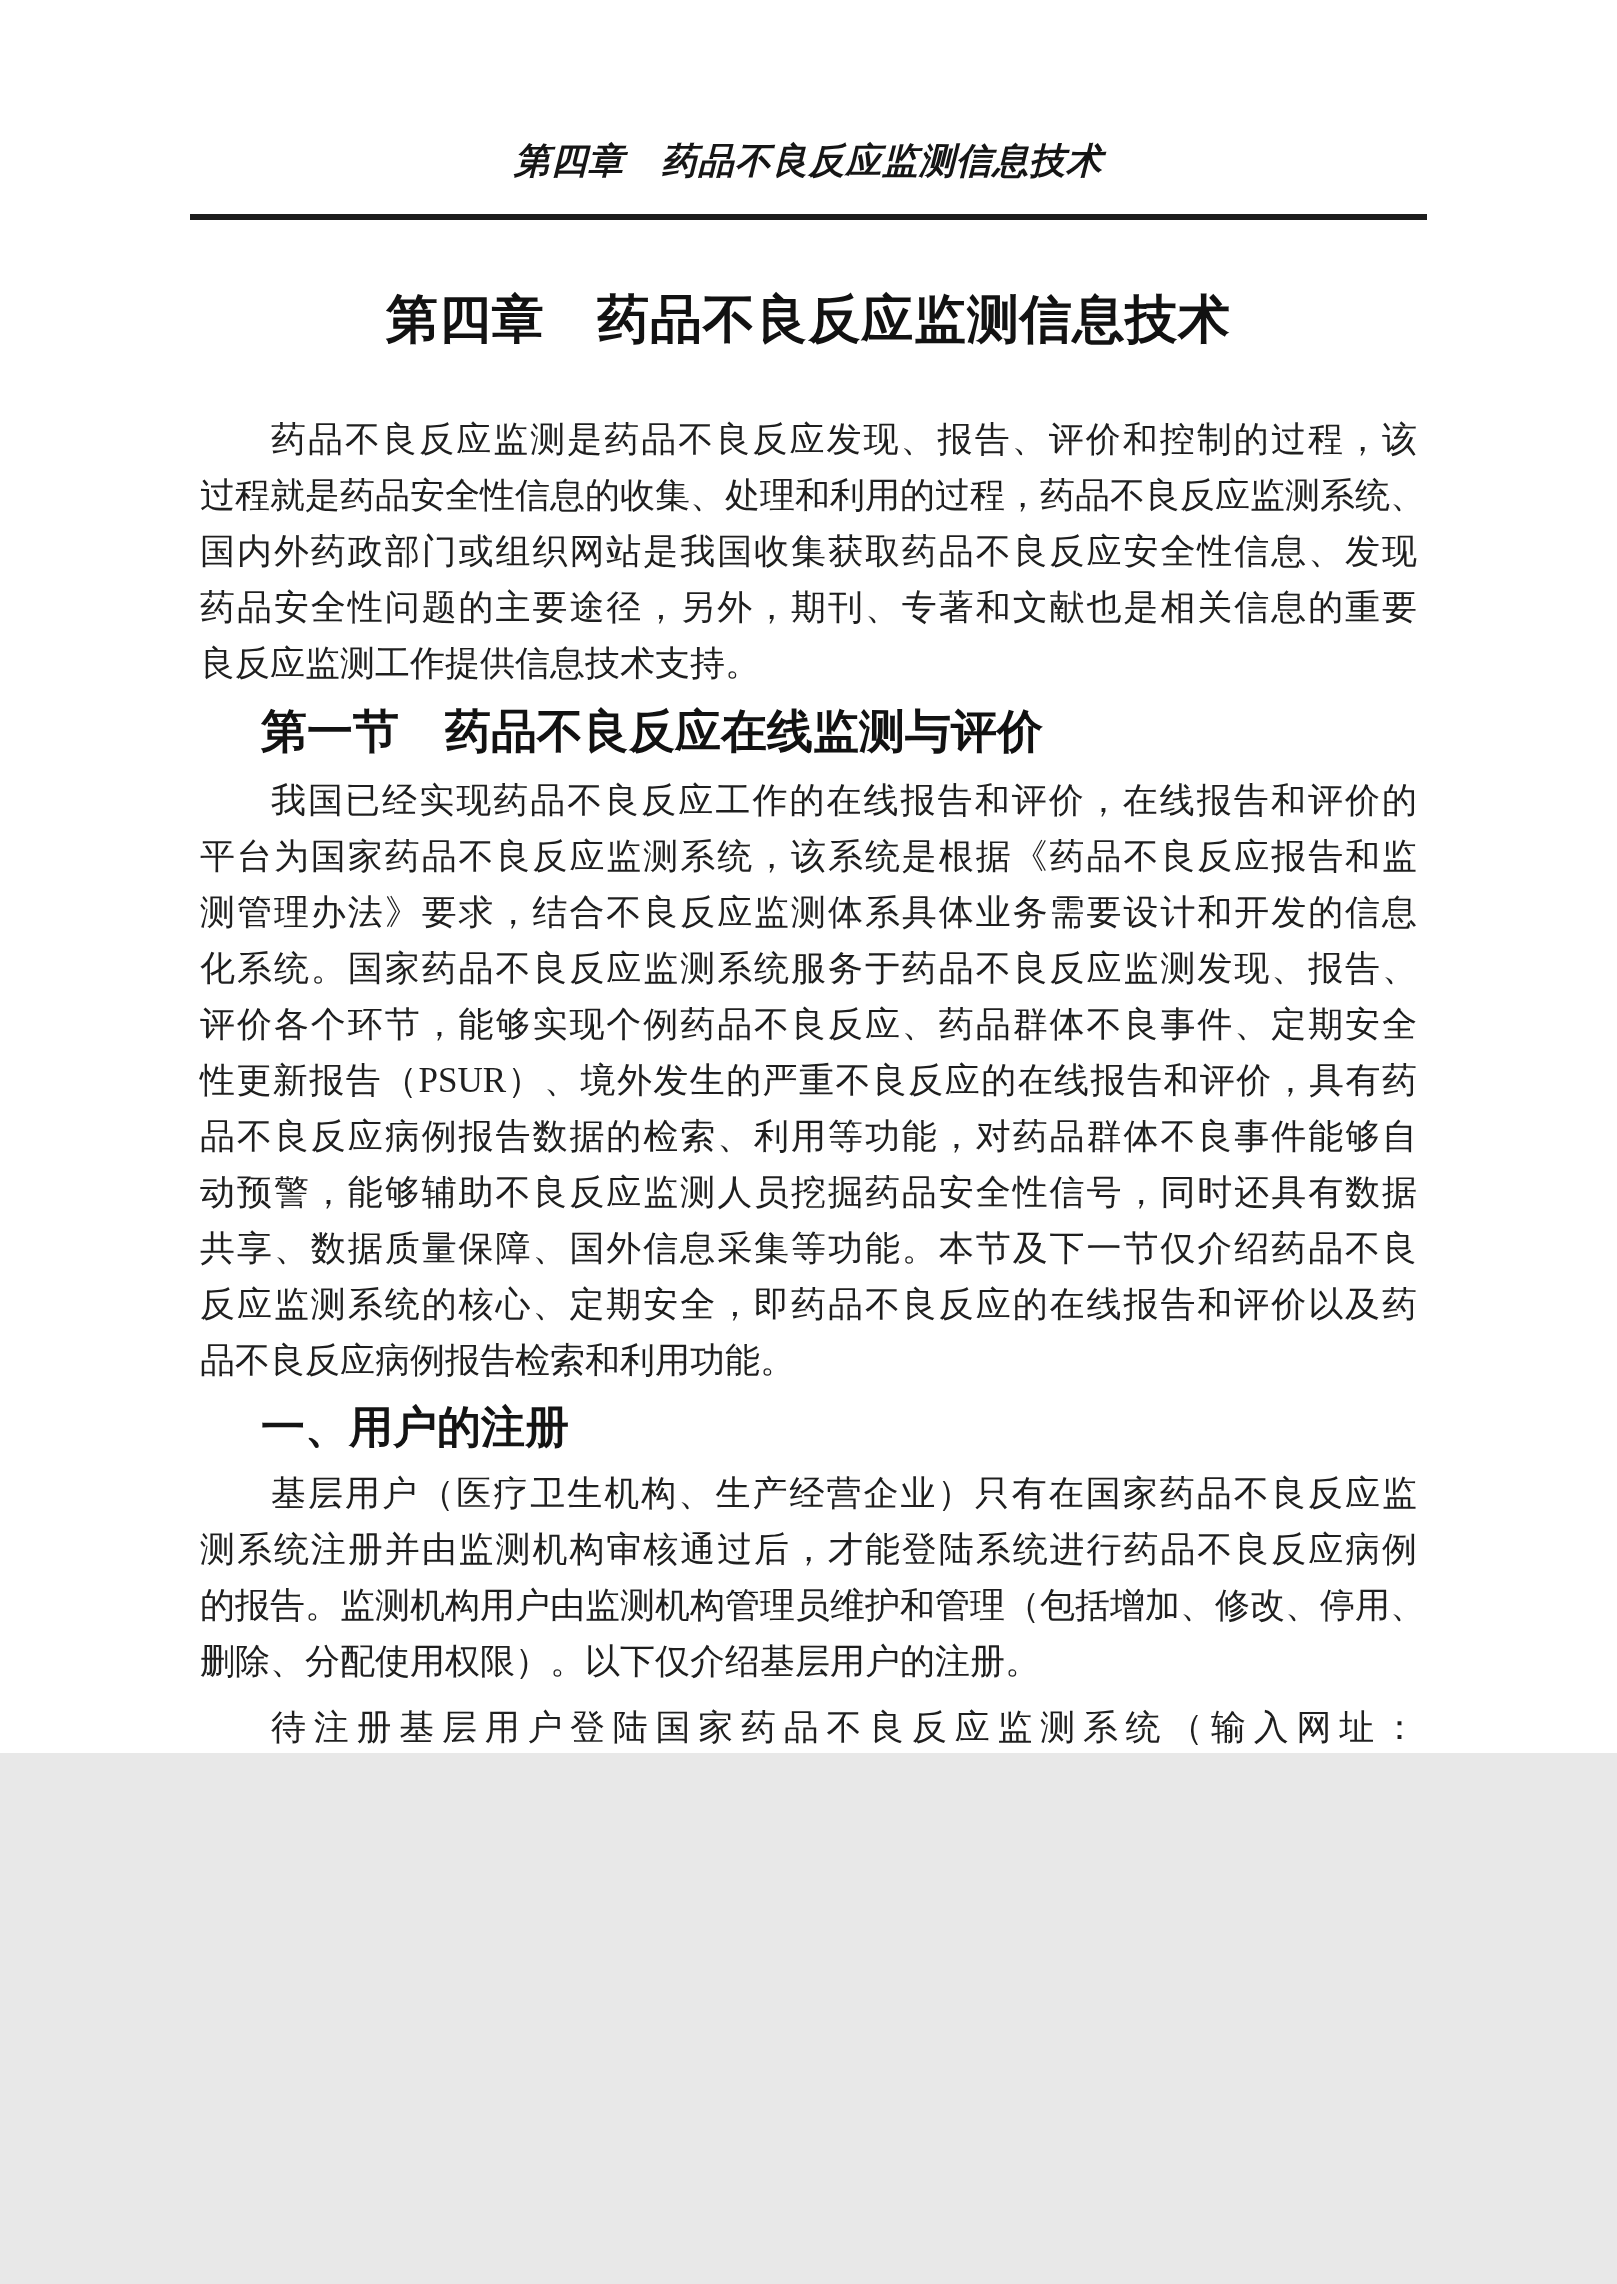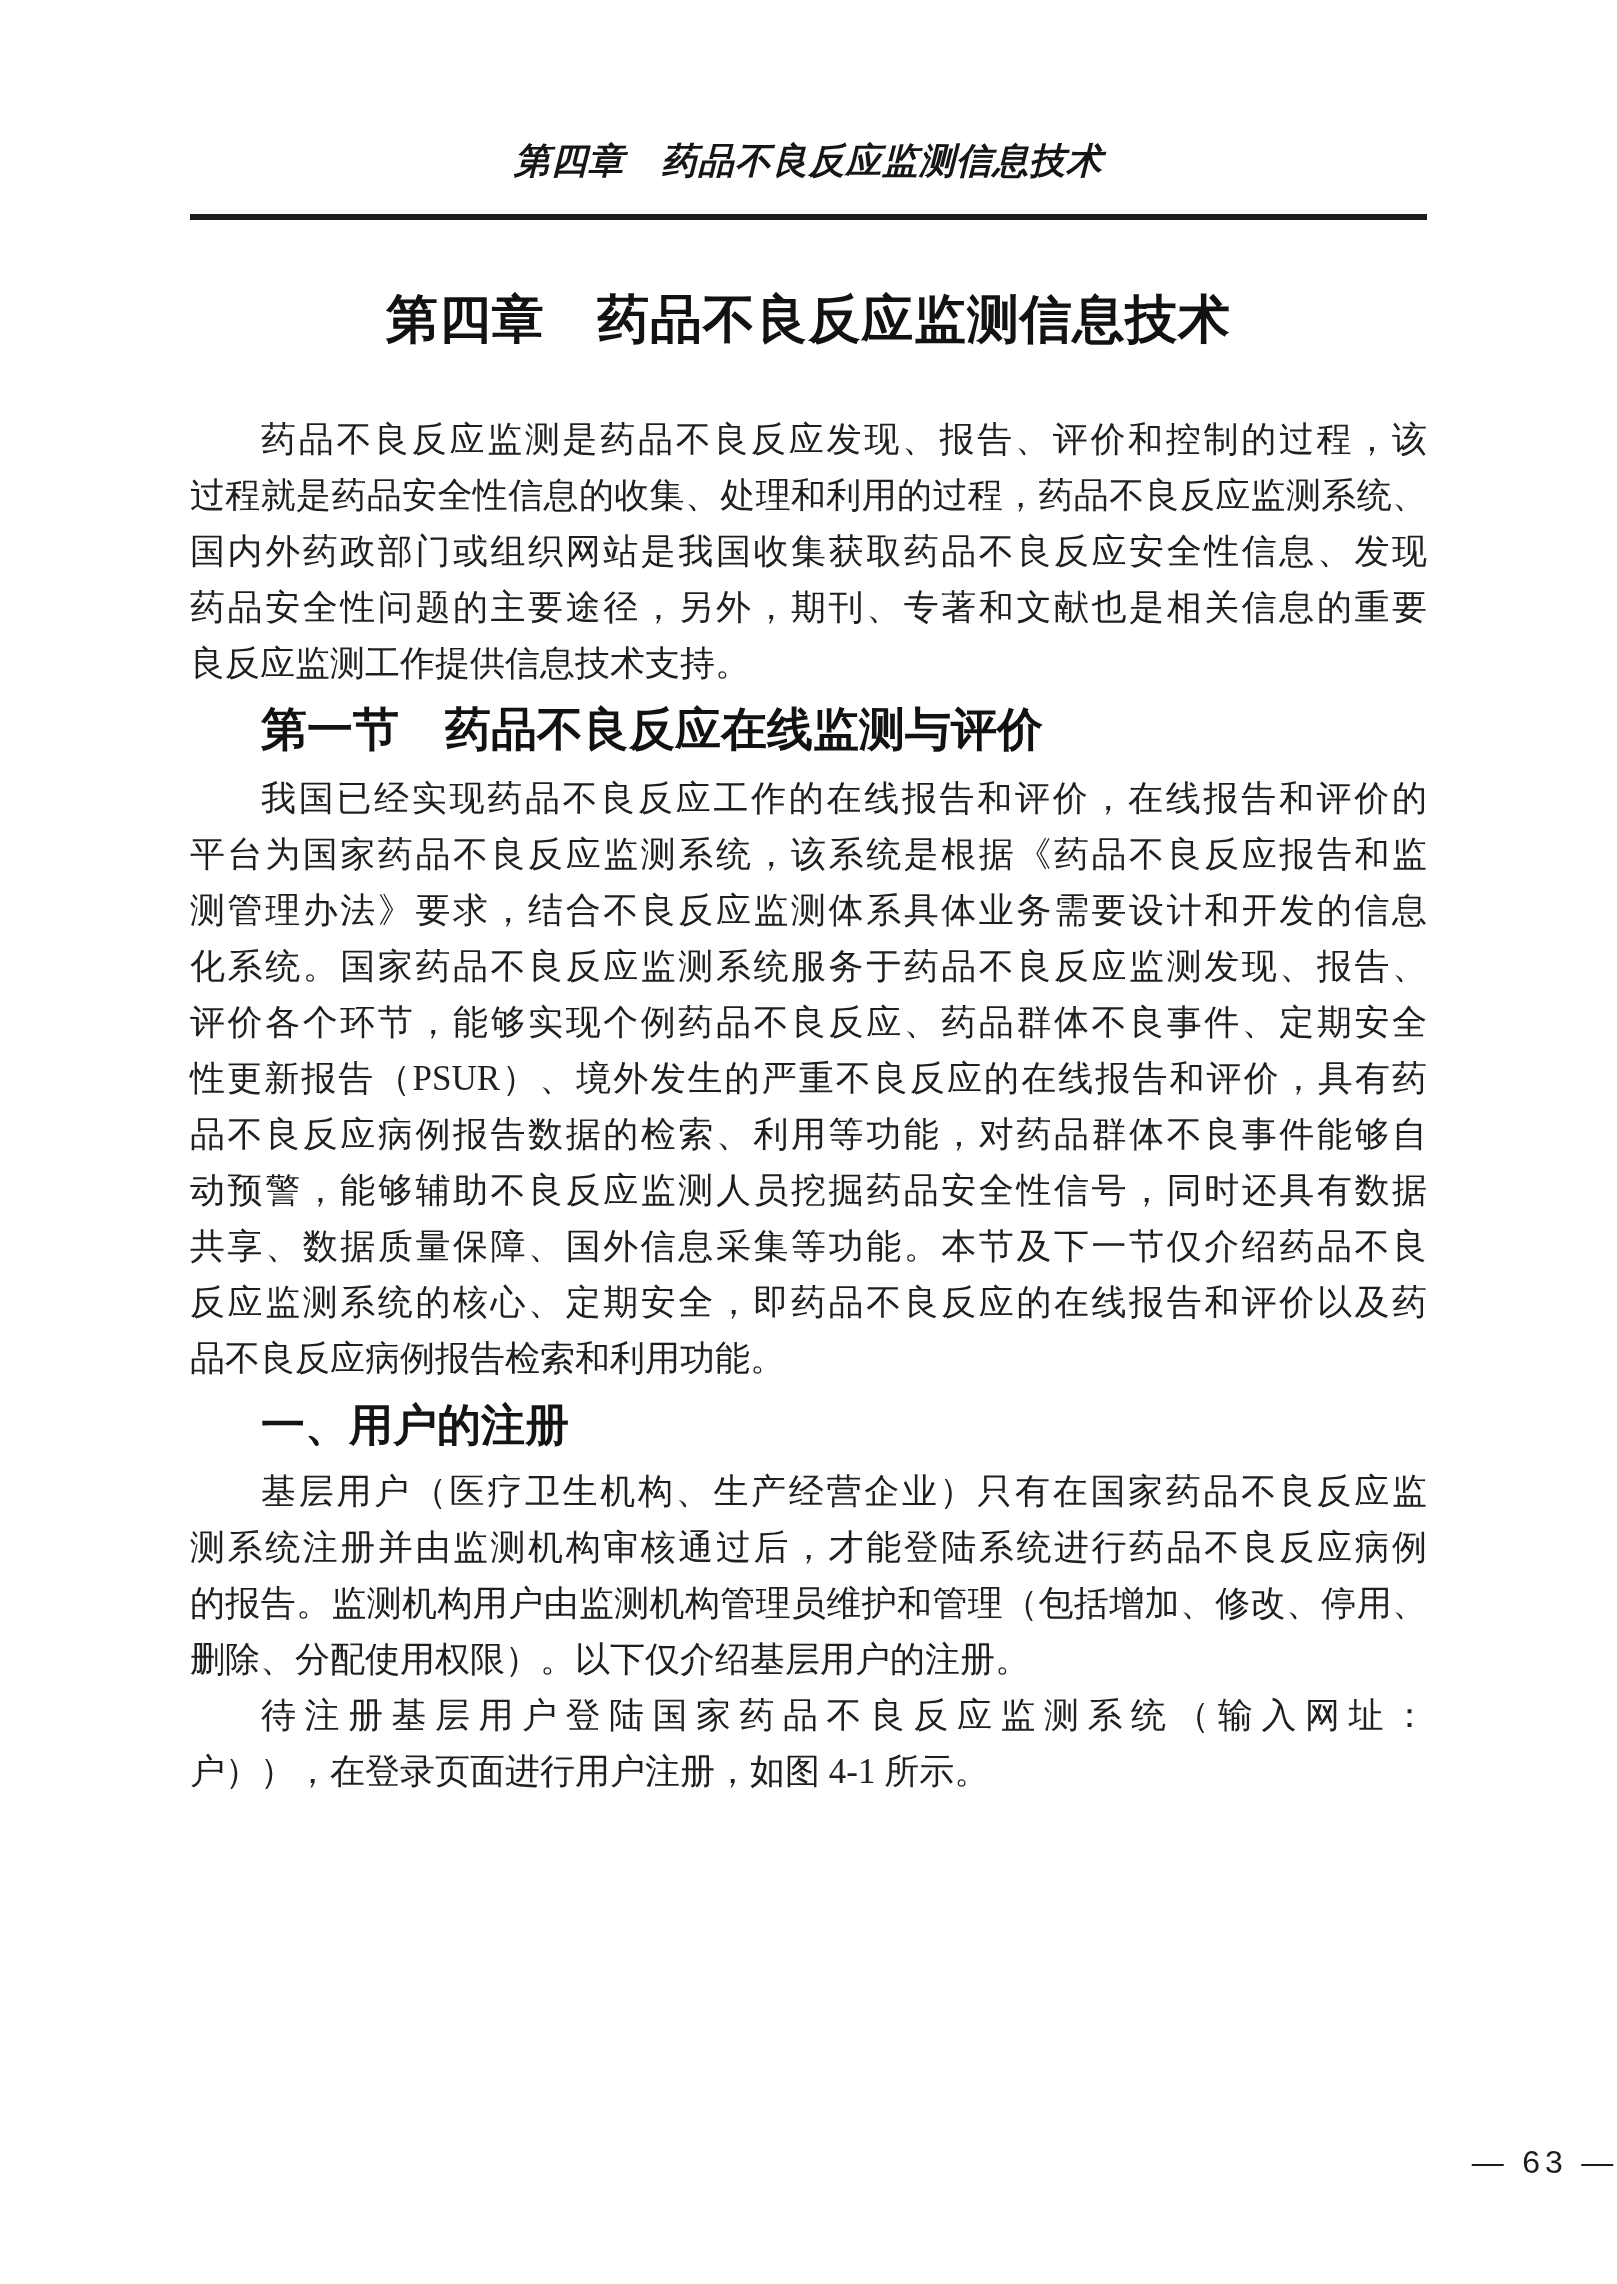--- a/index.html
+++ b/index.html
@@ -1,19 +1,19 @@
 <!DOCTYPE html>
 <html lang="zh" style="font-size:13px"><head>
 <meta charset="utf-8">
 <style>
   html, body { margin: 0; padding: 0; background: #e8e8e8; }
   .page {
     position: relative;
     width: 1618px;
-    height: 2284px;
+    height: 1753px;
     margin: 0 auto;
     background: #ffffff;
     overflow: hidden;
     color: #1f1f1f;
     font-family: "Liberation Serif", "DejaVu Serif", serif;
   }
   .content {
     margin: 0 190px;
     width: 1237px;
   }
@@ -36,21 +36,21 @@
   .chapter-title {
     margin: 69px 0 0 0;
     text-align: center;
     font-weight: bold;
     font-size: 52px;
     line-height: 1.2;
     color: #121212;
     letter-spacing: 0.8px;
   }
   #body-blocks { margin-top: 61px; }
-  .paragraph { margin: 0; }
+  .paragraph { margin: 10px; }
   .line {
     font-size: 35px;
     line-height: 56px;
     text-align: justify;
     text-align-last: justify;
     text-justify: inter-character;
     white-space: nowrap;
     color: #1f1f1f;
   }
   .line.indent { padding-left: 71px; }

